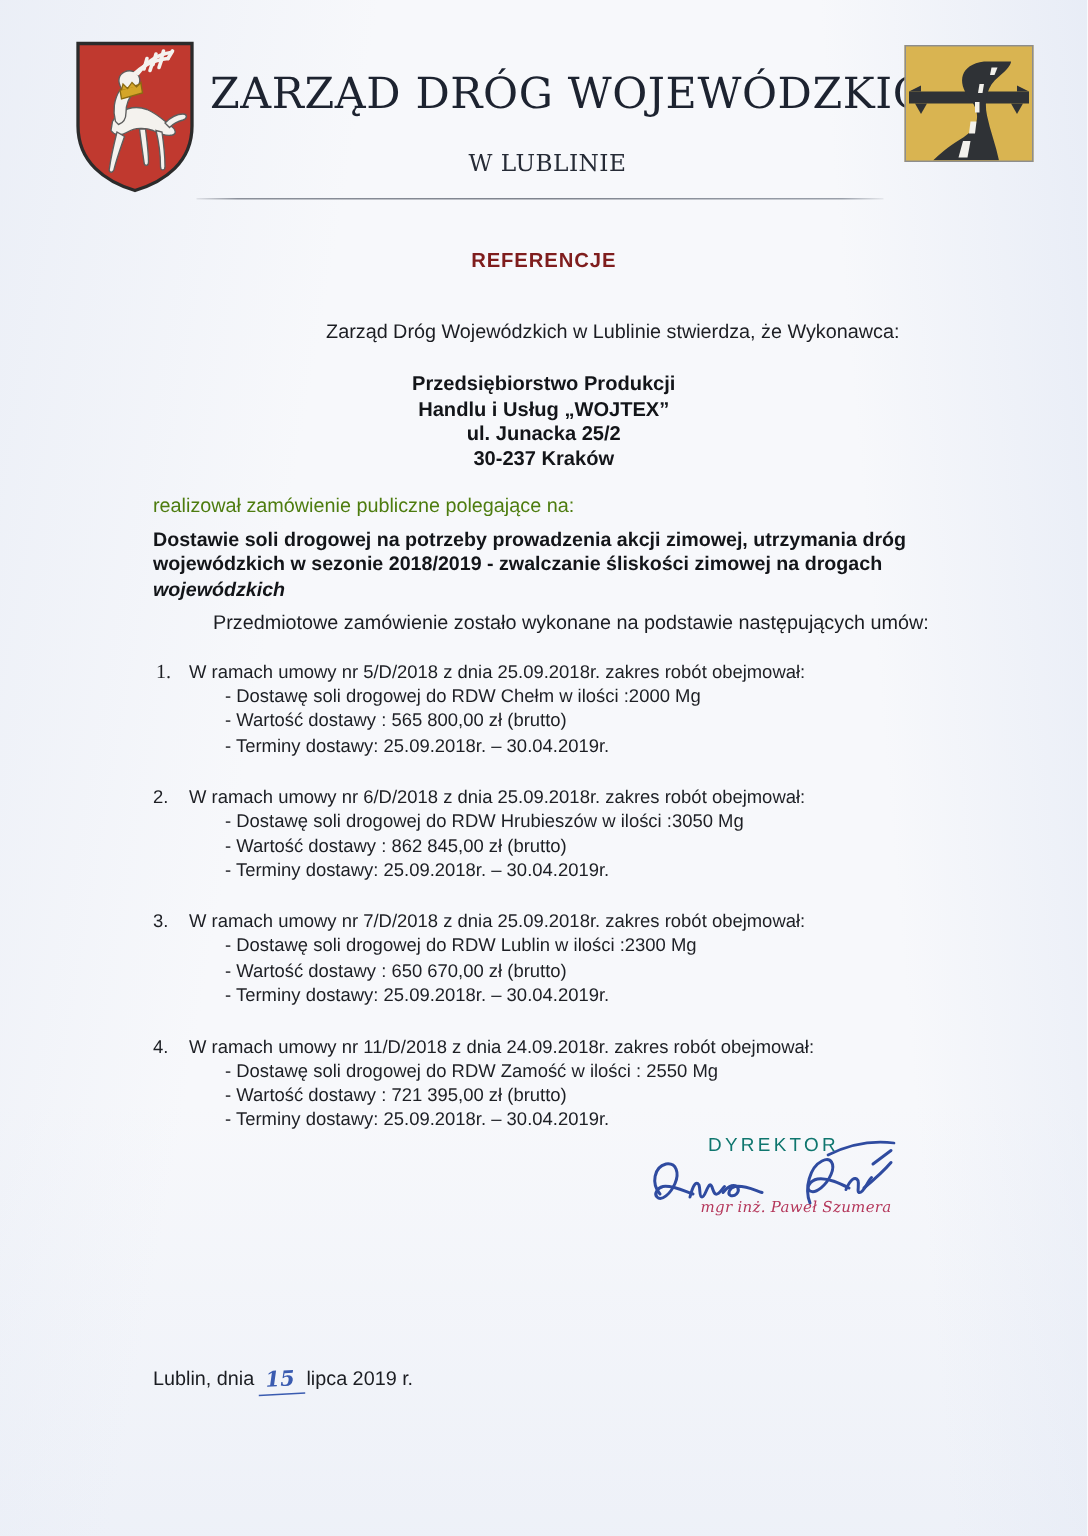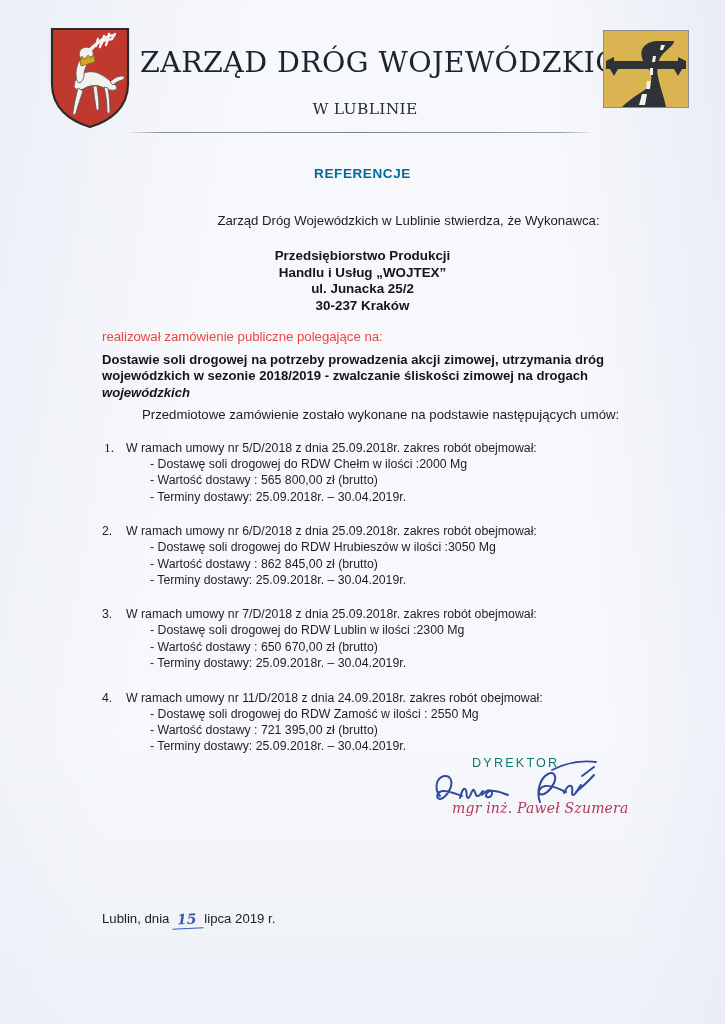--- a/index.html
+++ b/index.html
@@ -90,21 +90,21 @@
 
   
   .doc-title {
     position: absolute;
     left: 0; top: 166px;
     width: 725px;
     text-align: center;
     font-size: 13.5px;
     font-weight: bold;
     letter-spacing: 0.6px;
-    color: #0369a1;
+    color: #7f1d1d;
   }
   .intro-line {
     position: absolute;
     left: 0; top: 213px;
     width: 725px;
     text-align: center;
     font-size: 13.2px;
     color: #1b1d22;
     padding-left: 46px;
   }
@@ -117,21 +117,21 @@
     font-weight: bold;
     line-height: 16.6px;
     color: #131519;
   }
   .recipient div { white-space: nowrap; }
 
   .lead-line {
     position: absolute;
     left: 102px; top: 329px;
     font-size: 13.2px;
-    color: #ef4444;
+    color: #4d7c0f;
   }
   .scope-block {
     position: absolute;
     left: 102px; top: 352px;
     width: 536px;
     font-size: 13.1px;
     font-weight: bold;
     line-height: 16.4px;
     text-align: justify;
     text-justify: inter-word;
@@ -202,25 +202,25 @@
     position: absolute;
     left: 48px;
     top: 0px;
     font-family: Liberation Sans, sans-serif;
     font-size: 12.6px;
     letter-spacing: 2.2px;
     color: #0f766e;
   }
   .sig-name {
     position: absolute;
-    left: 28px;
+    left: 43px;
     top: 44px;
     font-family: "DejaVu Serif", serif;
     font-style: italic;
-    font-size: 14px;
+    font-size: 10px;
     letter-spacing: 0.2px;
     color: #b4365a;
     white-space: nowrap;
   }
   .sig-scrawl {
     position: absolute;
     left: 0; top: 0;
     width: 190px; height: 62px;
     pointer-events: none;
   }

